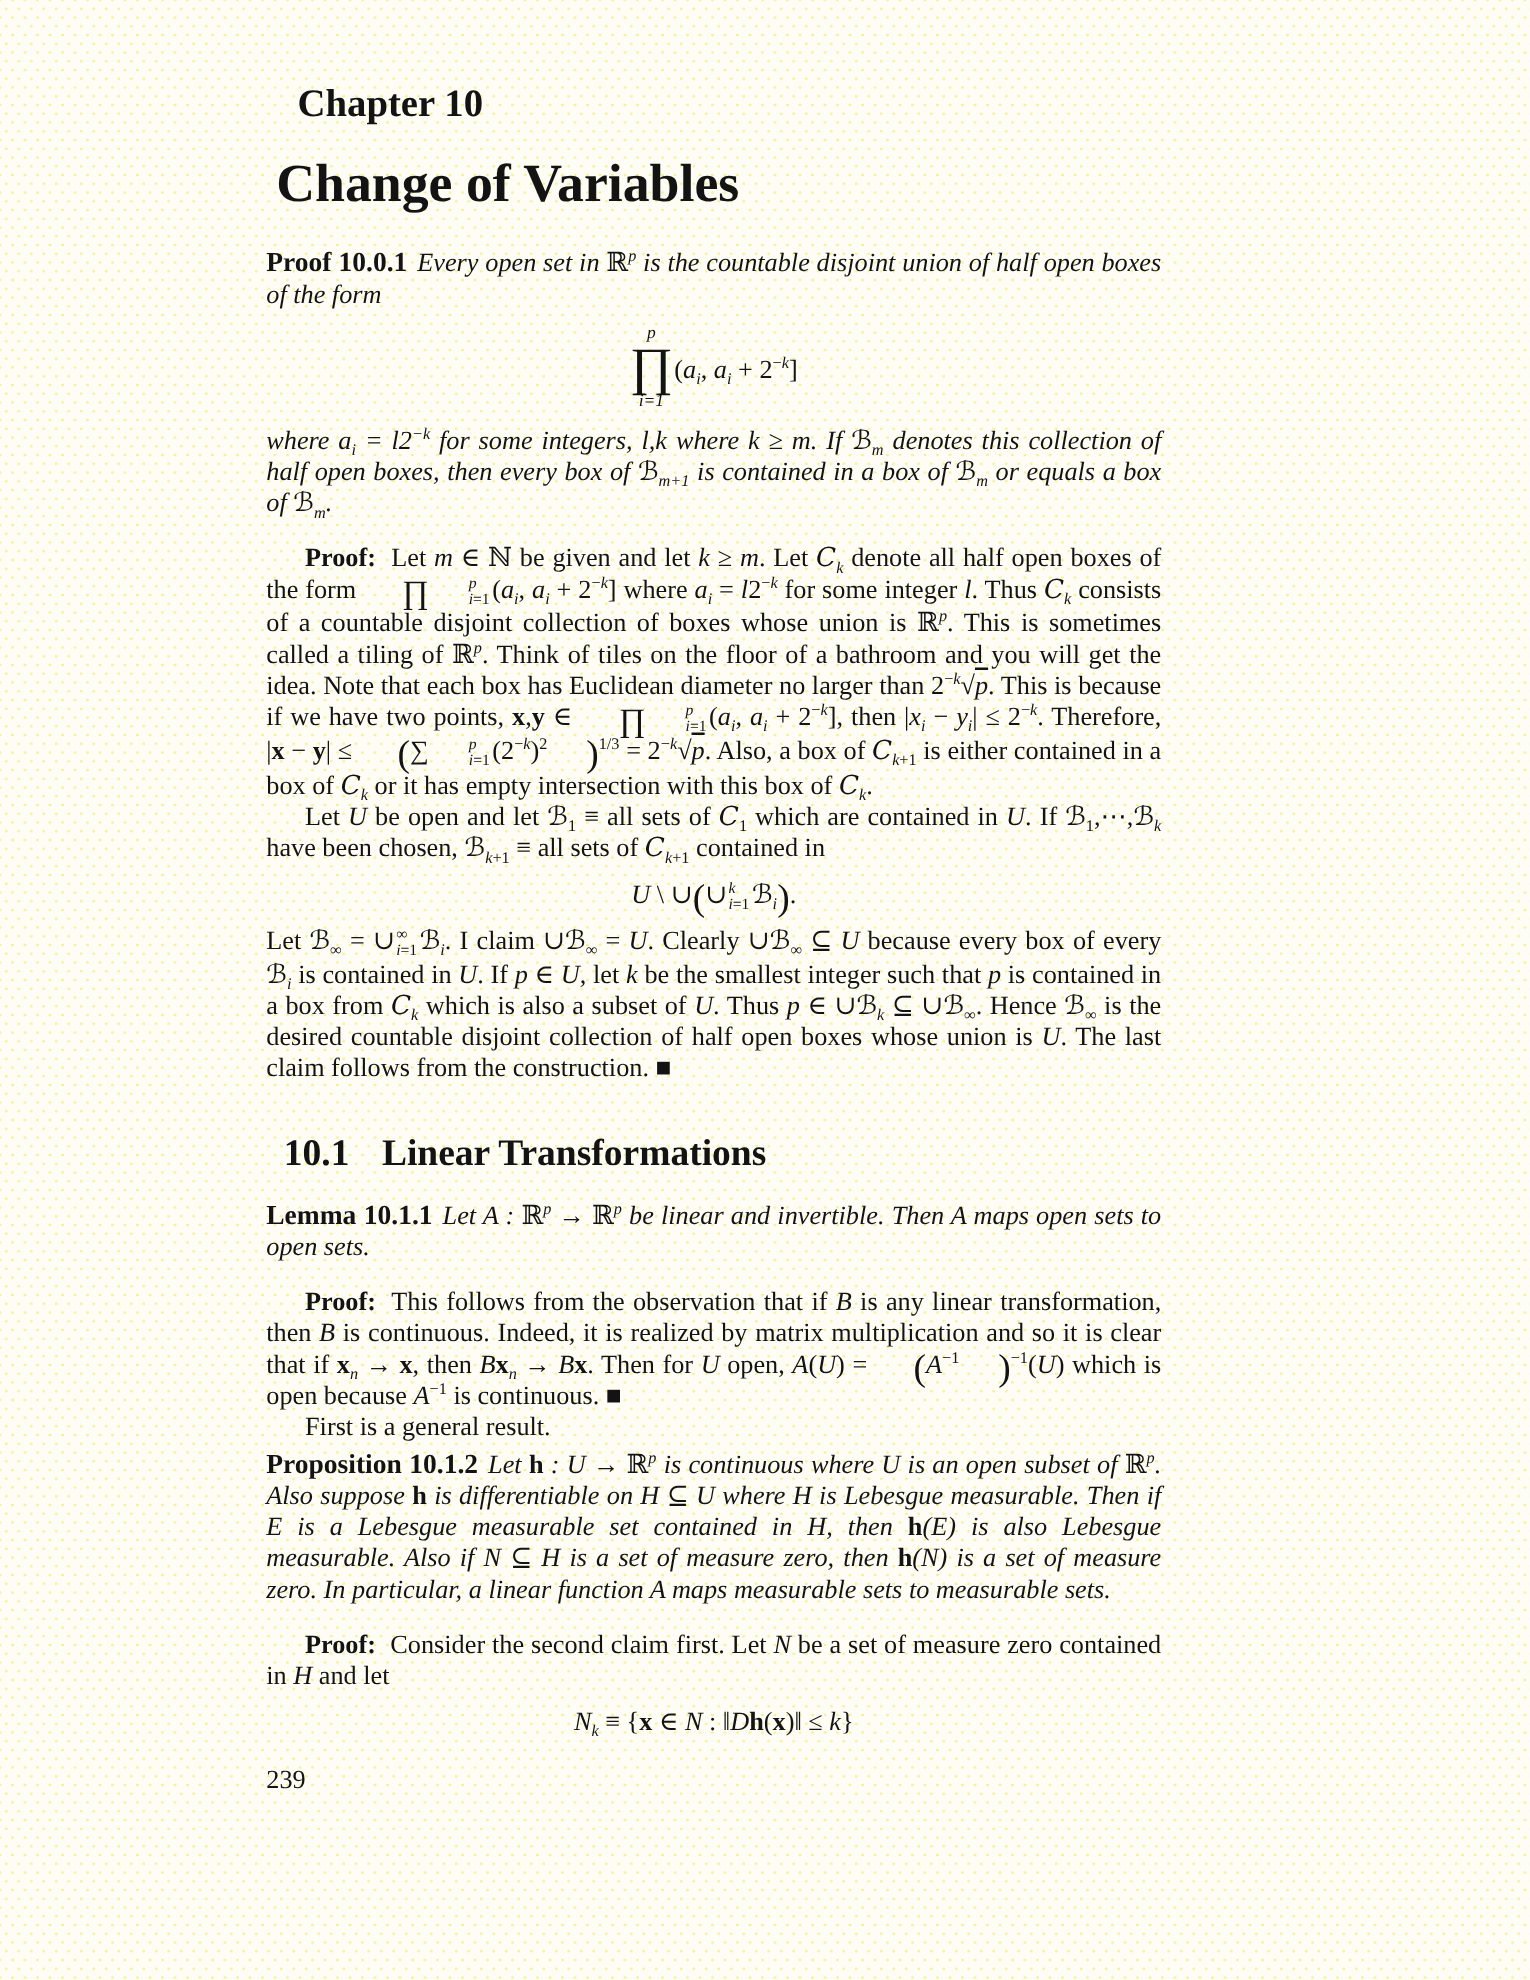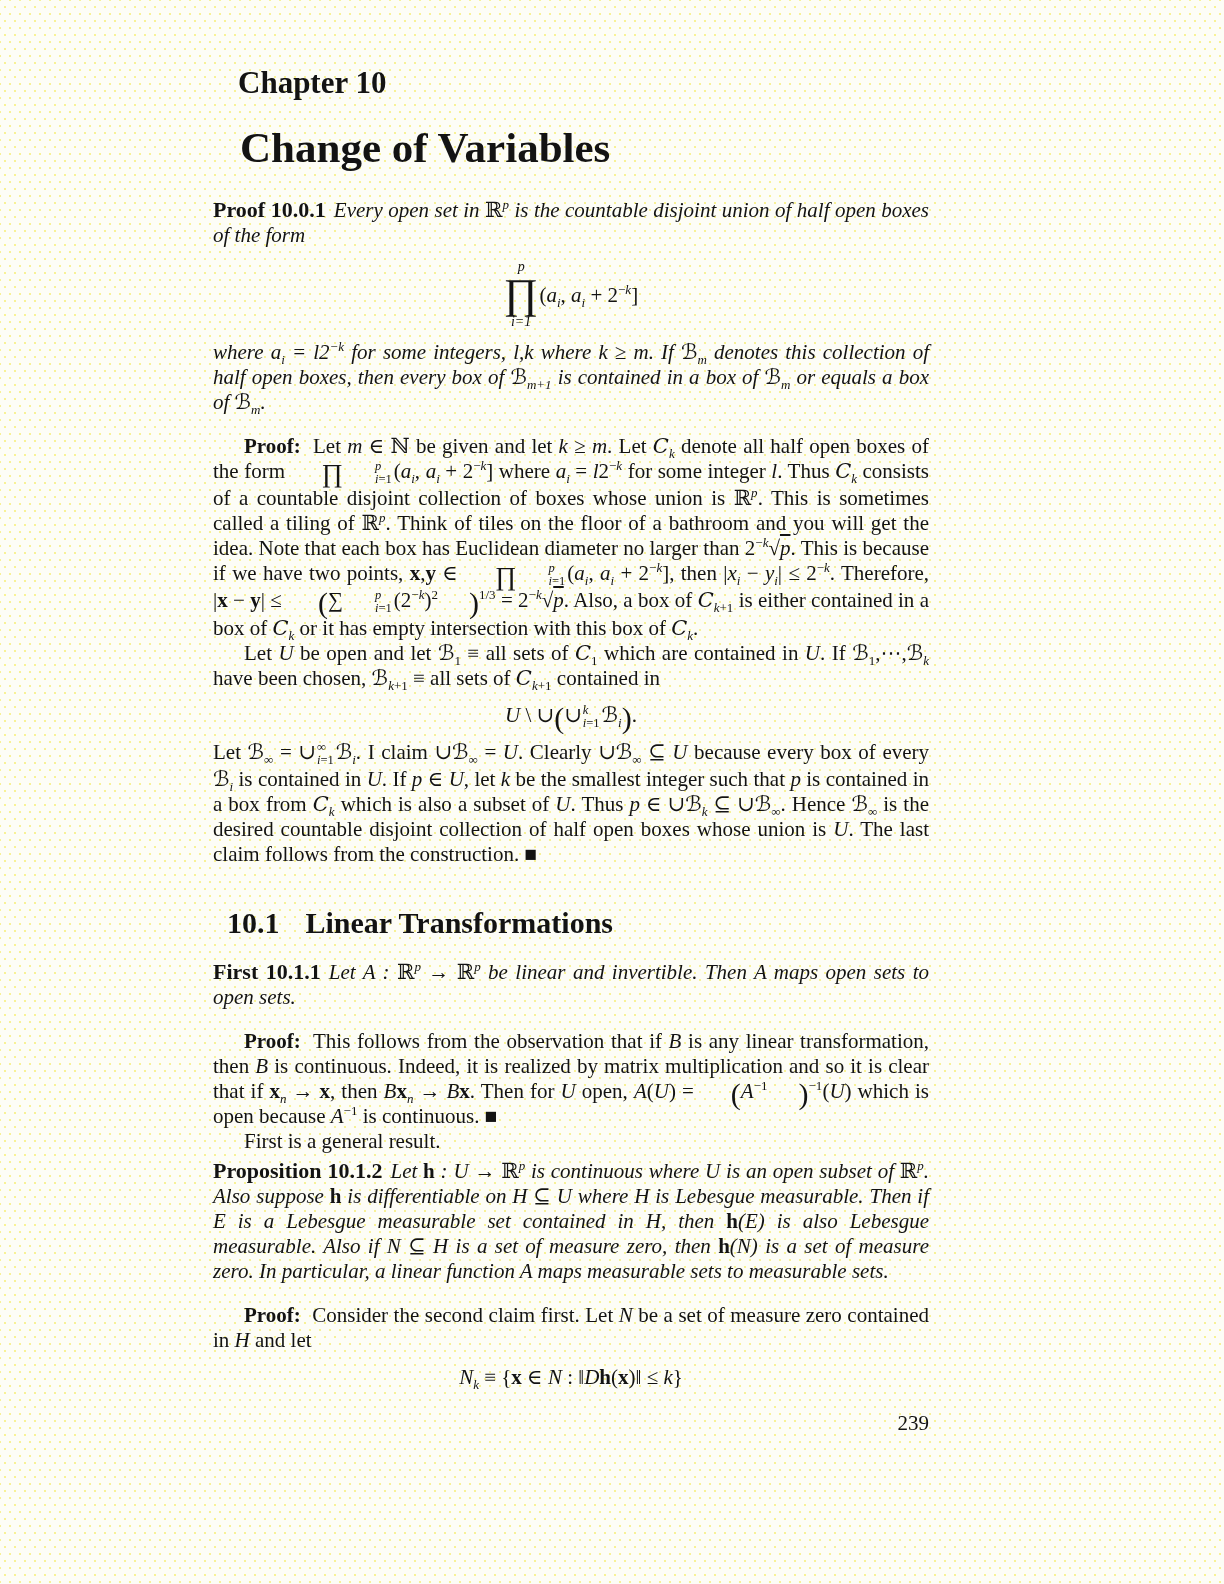--- a/index.html
+++ b/index.html
@@ -9,21 +9,21 @@
     background-image:
       radial-gradient(circle, rgba(244,232,70,0.55) 0.9px, rgba(244,232,70,0) 1.3px),
       radial-gradient(circle, rgba(244,232,70,0.55) 0.9px, rgba(244,232,70,0) 1.3px);
     background-size:10px 14px, 10px 14px;
     background-position:0 0, 5px 7px;
     font-family:"Liberation Serif","DejaVu Serif",serif;
     color:#131313;
   }
   .col { position:absolute; left:213px; top:16px; width:716px; }
   .chapter-label { margin:50px 0 0 25px; font-size:31px; font-weight:bold; line-height:1.1; }
-  .chapter-title { margin:24px 0 0 27px; font-size:43px; font-weight:bold; line-height:1.1; }
+  .chapter-title { margin:24px 0 0 8px; font-size:43px; font-weight:bold; line-height:1.1; }
   p { margin:0; font-size:21px; line-height:25px; text-align:justify; }
   .thm { font-style:italic; }
   .thm .thmlabel { font-style:normal; font-weight:bold; font-size:22px; padding-right:8px; }
   .indent { text-indent:31px; }
   .pf { font-weight:bold; padding-right:6px; }
   .mt-lemma1 { margin-top:26px; }
   .mt-proof  { margin-top:19px; }
   .mt-prop   { margin-top:4px; }
   .dmath { text-align:center; font-size:21px; margin:12px 0 10px 0; line-height:1.15; }
   .bigop { display:inline-flex; flex-direction:column; align-items:center; vertical-align:middle; line-height:1; margin-right:1px; }
@@ -34,21 +34,21 @@
   .op { display:inline-block; font-size:26px; line-height:0.6; vertical-align:-0.18em; }
   .bp { display:inline-block; font-size:30px; line-height:0.6; vertical-align:-0.2em; }
   .ss { display:inline-flex; flex-direction:column; align-items:flex-start; vertical-align:middle;
         font-size:12.5px; line-height:1.05; margin:0 2px 0 1px; }
   .bb { font-style:normal; font-family:"DejaVu Serif","DejaVu Sans",serif; }
   .cal { font-style:italic; font-family:"DejaVu Serif",serif; }
   .scr { font-style:normal; font-family:"DejaVu Sans","DejaVu Serif",serif; }
   .ol { text-decoration:overline; }
   .section-heading { margin:39px 0 20px 14px; font-size:30px; font-weight:bold; line-height:1.1; }
   .section-heading .secnum { margin-right:26px; }
-  .page-number { margin-top:22px; text-align:right; font-size:21px; }
+  .page-number { margin-top:22px; text-align:left; font-size:21px; }
 </style>
 </head>
 <body>
 
 <div class="col">
 
   <div class="chapter-label">Chapter 10</div>
 
   <div class="chapter-title">Change of Variables</div>
 
@@ -82,21 +82,21 @@
         <span><i>i</i>=1</span>
       </span><span class="scr">ℬ</span><sub><i>i</i></sub><span class="bp">)</span>.</div>
 
   <p>Let <span class="scr">ℬ</span><sub>∞</sub> = ∪<span class="ss">
         <span>∞</span>
         <span><i>i</i>=1</span>
       </span><span class="scr">ℬ</span><sub><i>i</i></sub>.  I claim ∪<span class="scr">ℬ</span><sub>∞</sub> = <i>U</i>.  Clearly ∪<span class="scr">ℬ</span><sub>∞</sub> ⊆ <i>U</i> because every box of every <span class="scr">ℬ</span><sub><i>i</i></sub> is contained in <i>U</i>.  If <i>p</i> ∈ <i>U</i>, let <i>k</i> be the smallest integer such that <i>p</i> is contained in a box from <span class="cal">C</span><sub><i>k</i></sub> which is also a subset of <i>U</i>.  Thus <i>p</i> ∈ ∪<span class="scr">ℬ</span><sub><i>k</i></sub> ⊆ ∪<span class="scr">ℬ</span><sub>∞</sub>.  Hence <span class="scr">ℬ</span><sub>∞</sub> is the desired countable disjoint collection of half open boxes whose union is <i>U</i>.  The last claim follows from the construction.  ■</p>
 
   <div class="section-heading"><span class="secnum">10.1</span><span>Linear Transformations</span></div>
 
-  <p class="thm"><b class="thmlabel">First 10.1.1</b><span>Let A : <span class="bb">ℝ</span><sup>p</sup> → <span class="bb">ℝ</span><sup>p</sup> be linear and invertible.  Then A maps open sets to open sets.</span></p>
+  <p class="thm"><b class="thmlabel">Lemma 10.1.1</b><span>Let A : <span class="bb">ℝ</span><sup>p</sup> → <span class="bb">ℝ</span><sup>p</sup> be linear and invertible.  Then A maps open sets to open sets.</span></p>
 
   <p class="indent mt-proof"><b class="pf">Proof:</b> This follows from the observation that if <i>B</i> is any linear transformation, then <i>B</i> is continuous.  Indeed, it is realized by matrix multiplication and so it is clear that if <b>x</b><sub><i>n</i></sub> → <b>x</b>, then <i>B</i><b>x</b><sub><i>n</i></sub> → <i>B</i><b>x</b>.  Then for <i>U</i> open, <i>A</i>(<i>U</i>) = <span class="bp">(</span><i>A</i><sup>−1</sup><span class="bp">)</span><sup>−1</sup>(<i>U</i>) which is open because <i>A</i><sup>−1</sup> is continuous.  ■</p>
 
   <p class="indent">First is a general result.</p>
 
   <p class="thm mt-prop"><b class="thmlabel">Proposition 10.1.2</b><span>Let <b style="font-style:normal">h</b> : U → <span class="bb">ℝ</span><sup>p</sup> is continuous where U is an open subset of  <span class="bb">ℝ</span><sup>p</sup>. Also suppose <b style="font-style:normal">h</b> is differentiable on H ⊆ U where H is Lebesgue measurable. Then if E is a Lebesgue measurable set contained in H, then <b style="font-style:normal">h</b>(E) is also Lebesgue measurable.  Also if N ⊆ H is a set of measure zero, then <b style="font-style:normal">h</b>(N) is a set of measure zero.  In particular, a linear function A maps measurable sets to measurable sets.</span></p>
 
   <p class="indent mt-proof"><b class="pf">Proof:</b> Consider the second claim first.  Let <i>N</i> be a set of measure zero contained in <i>H</i> and let</p>
 
   <div class="dmath"><i>N</i><sub><i>k</i></sub> ≡ {<b>x</b> ∈ <i>N</i> : ‖<i>D</i><b>h</b>(<b>x</b>)‖ ≤ <i>k</i>}</div>

